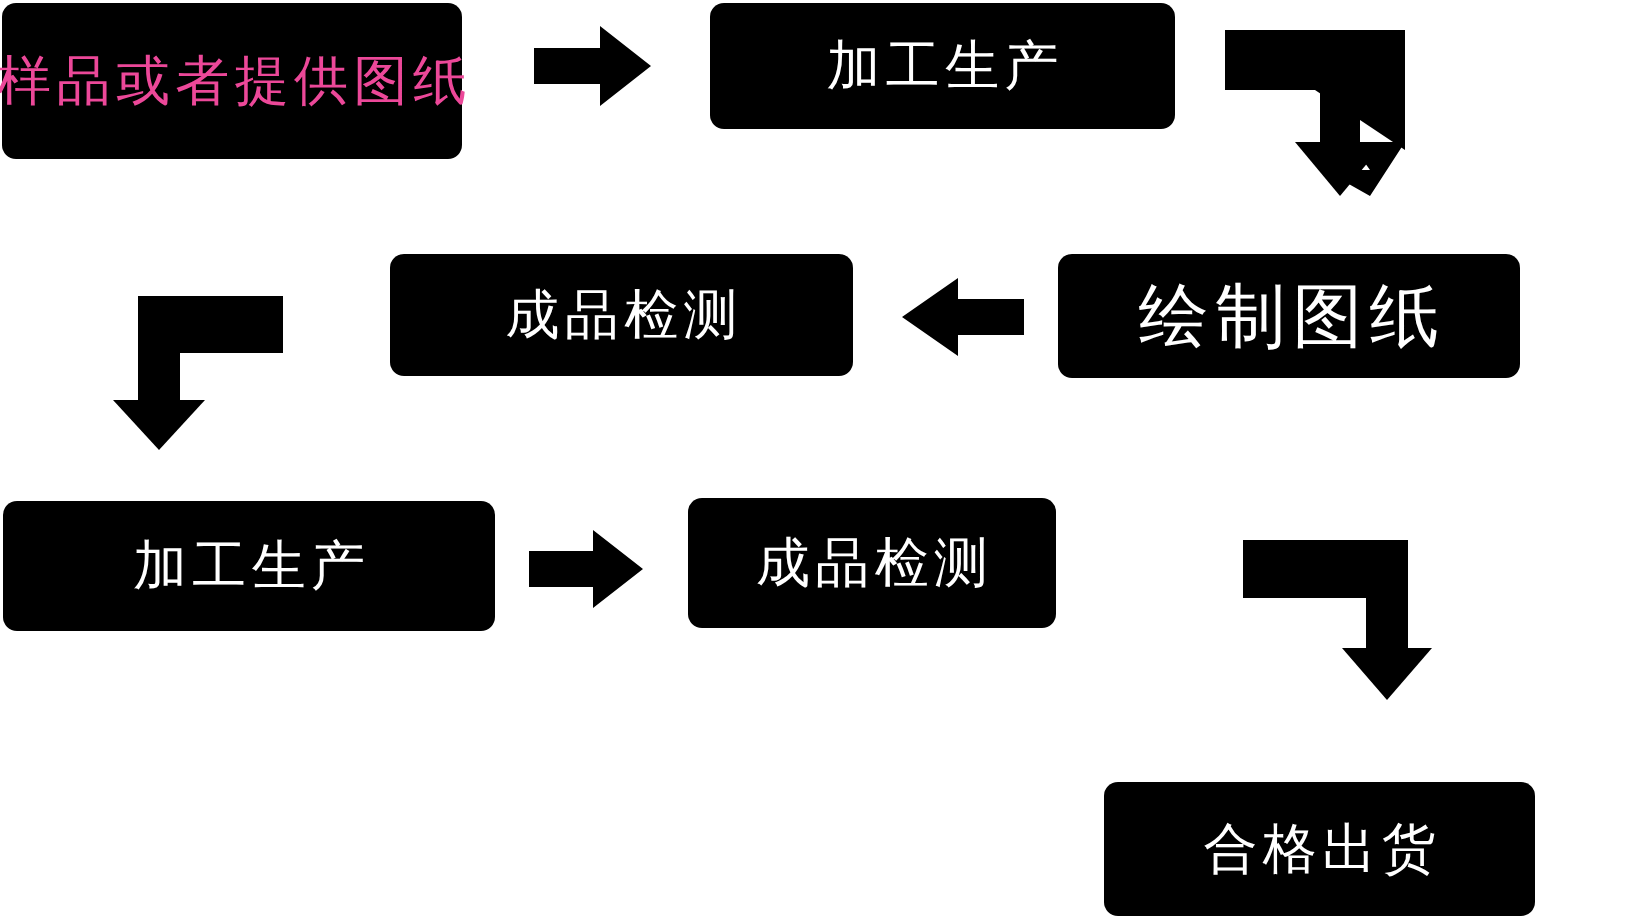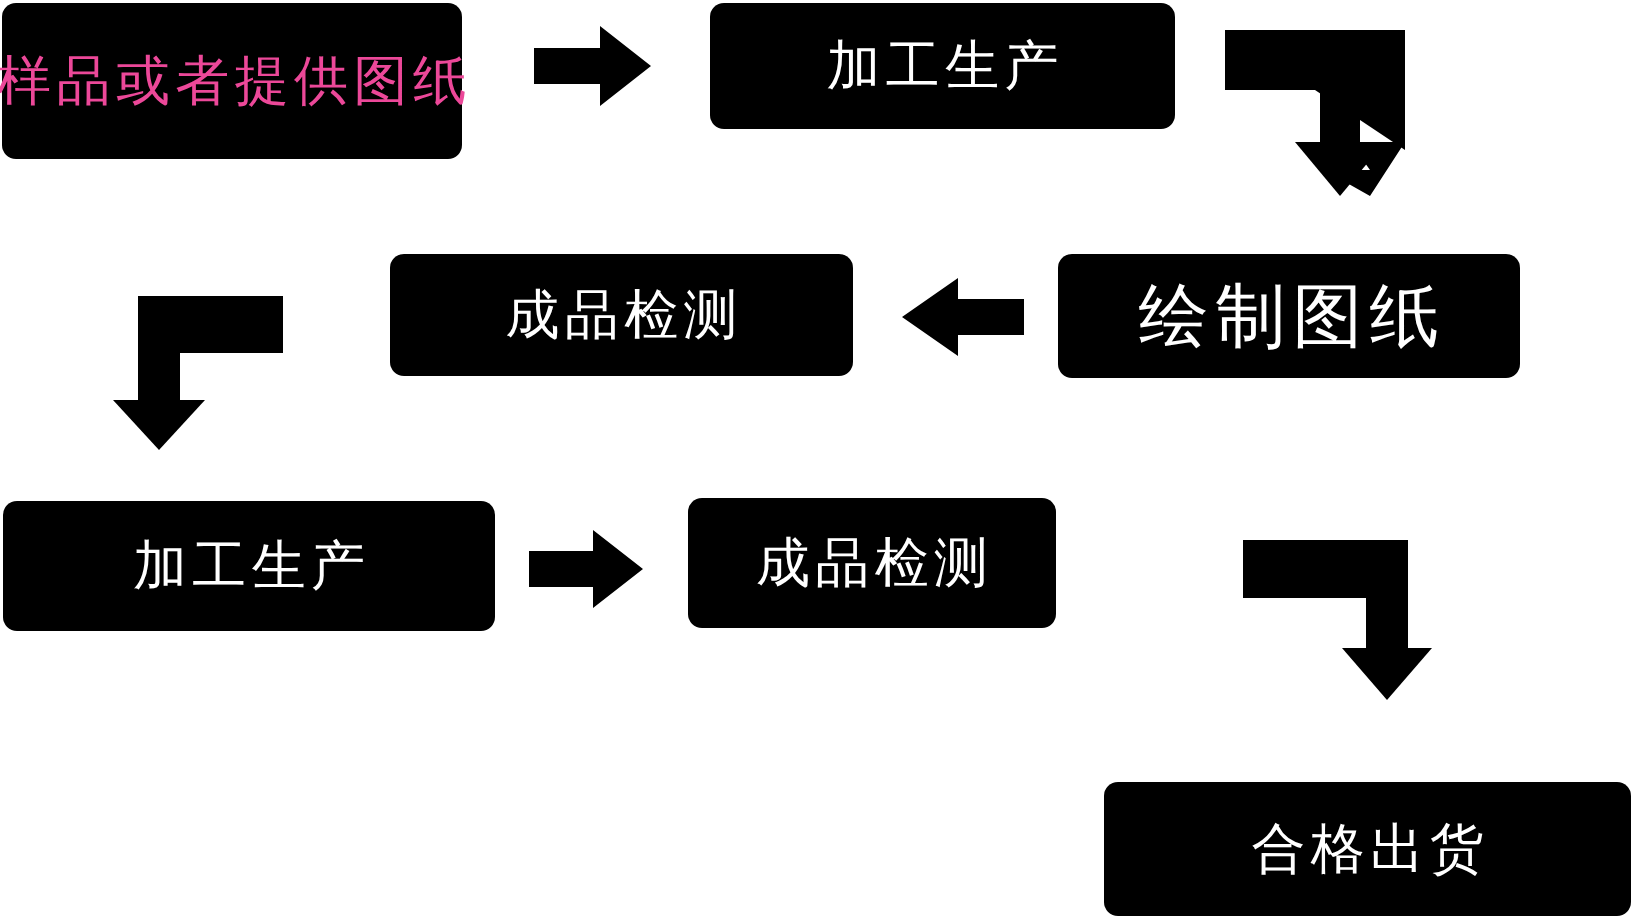--- a/index.html
+++ b/index.html
@@ -70,21 +70,21 @@
   </div>
 
   <div class="node" id="node-production" style="left: 3px; top: 501px; width: 492px; height: 130px; font-size: 54px; background: rgb(0, 0, 0); color: rgb(255, 255, 255);">
     <span class="node-label">加工生产</span>
   </div>
 
   <div class="node" id="node-final-inspection" style="left: 688px; top: 498px; width: 368px; height: 130px; font-size: 54px; background: rgb(0, 0, 0); color: rgb(255, 255, 255);">
     <span class="node-label">成品检测</span>
   </div>
 
-  <div class="node" id="node-qualified-shipment" style="left: 1104px; top: 782px; width: 527px; height: 134px; font-size: 54px; background: rgb(0, 0, 0); color: rgb(255, 255, 255);">
+  <div class="node" id="node-qualified-shipment" style="left: 1104px; top: 782px; width: 431px; height: 134px; font-size: 54px; background: rgb(0, 0, 0); color: rgb(255, 255, 255);">
     <span class="node-label">合格出货</span>
   </div>
 
   <div class="arrow" id="arrow-sample-to-payment" style="left: 534px; top: 26px; width: 117px; height: 80px;">
     <svg viewBox="0 0 117 80" preserveAspectRatio="none">
       <polygon points="0,22 66,22 66,0 117,40 66,80 66,58 0,58"></polygon>
     </svg>
   </div>
 
   <div class="arrow" id="arrow-payment-to-drawing" style="left: 1225px; top: 30px; width: 180px; height: 166px;">

